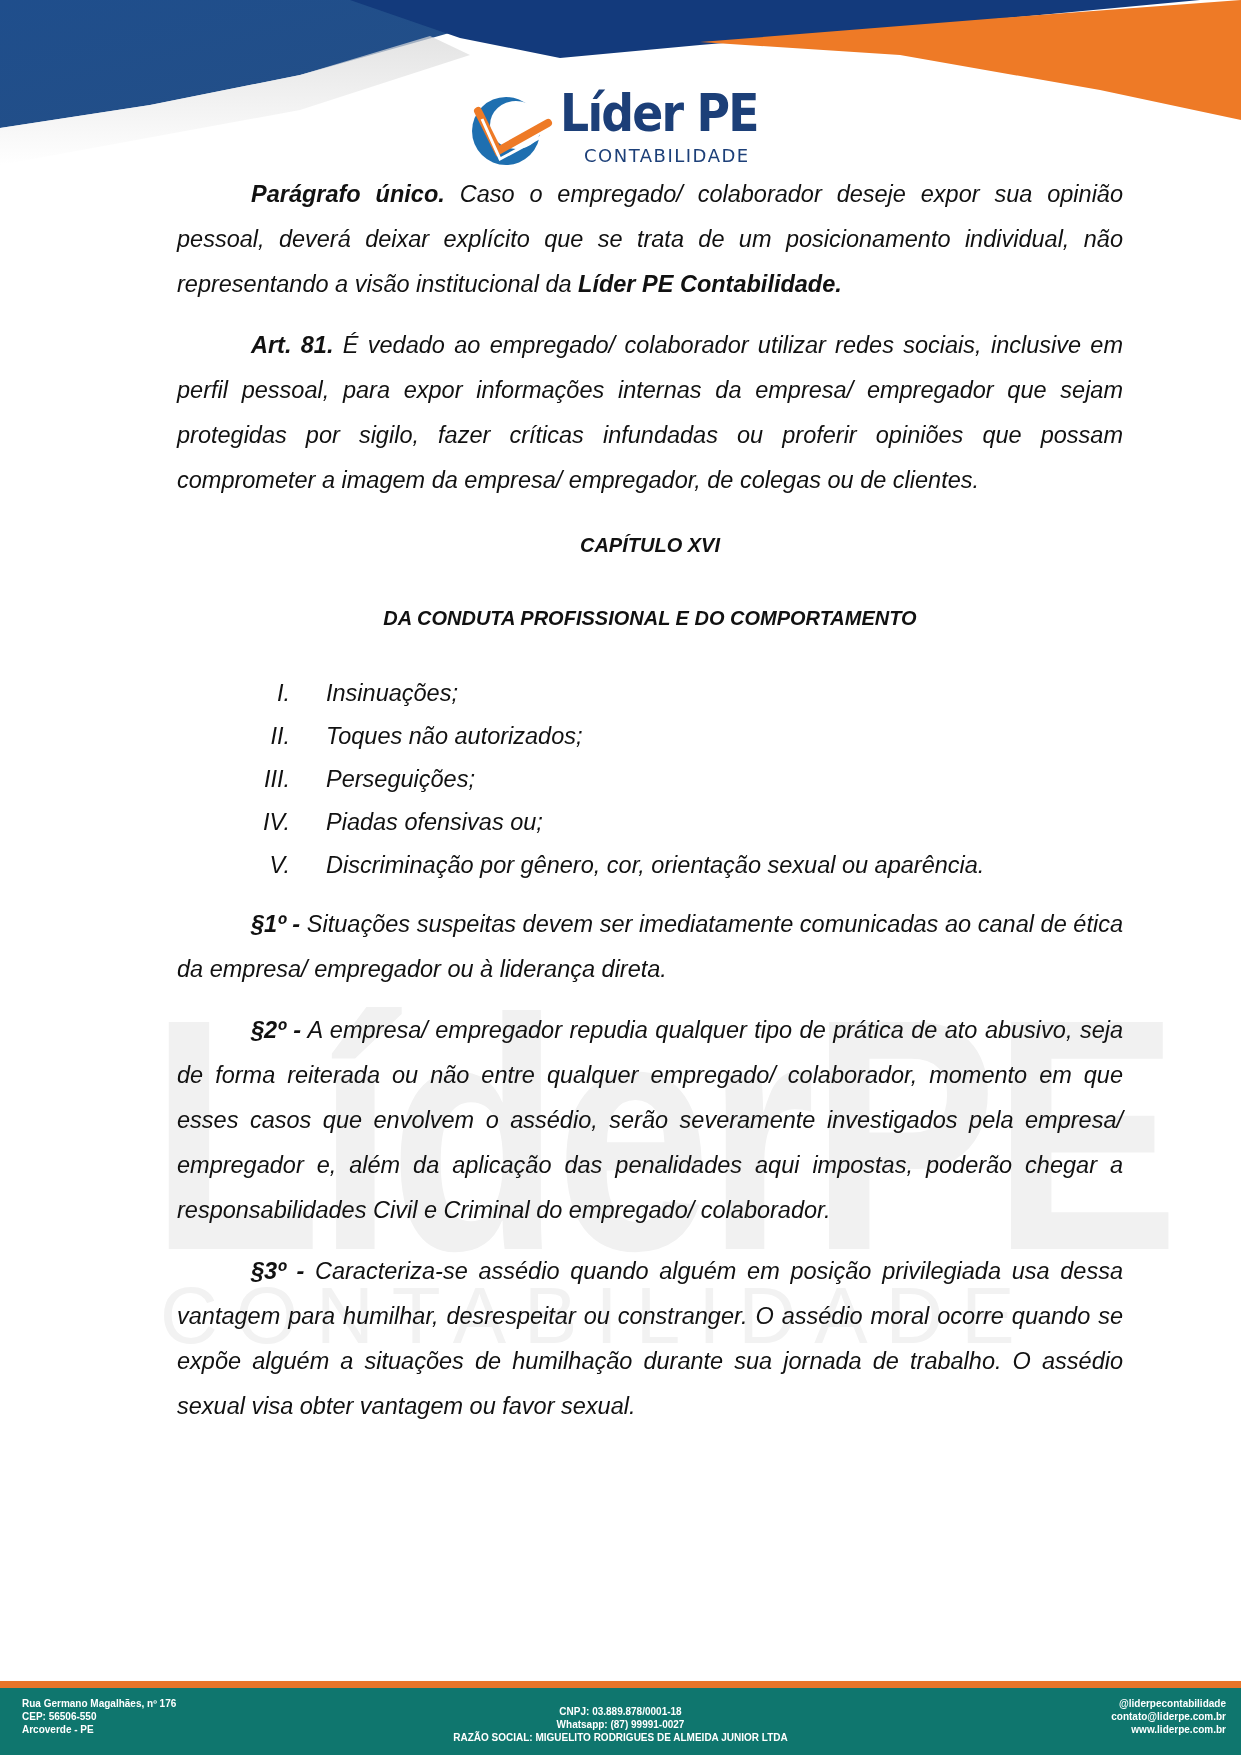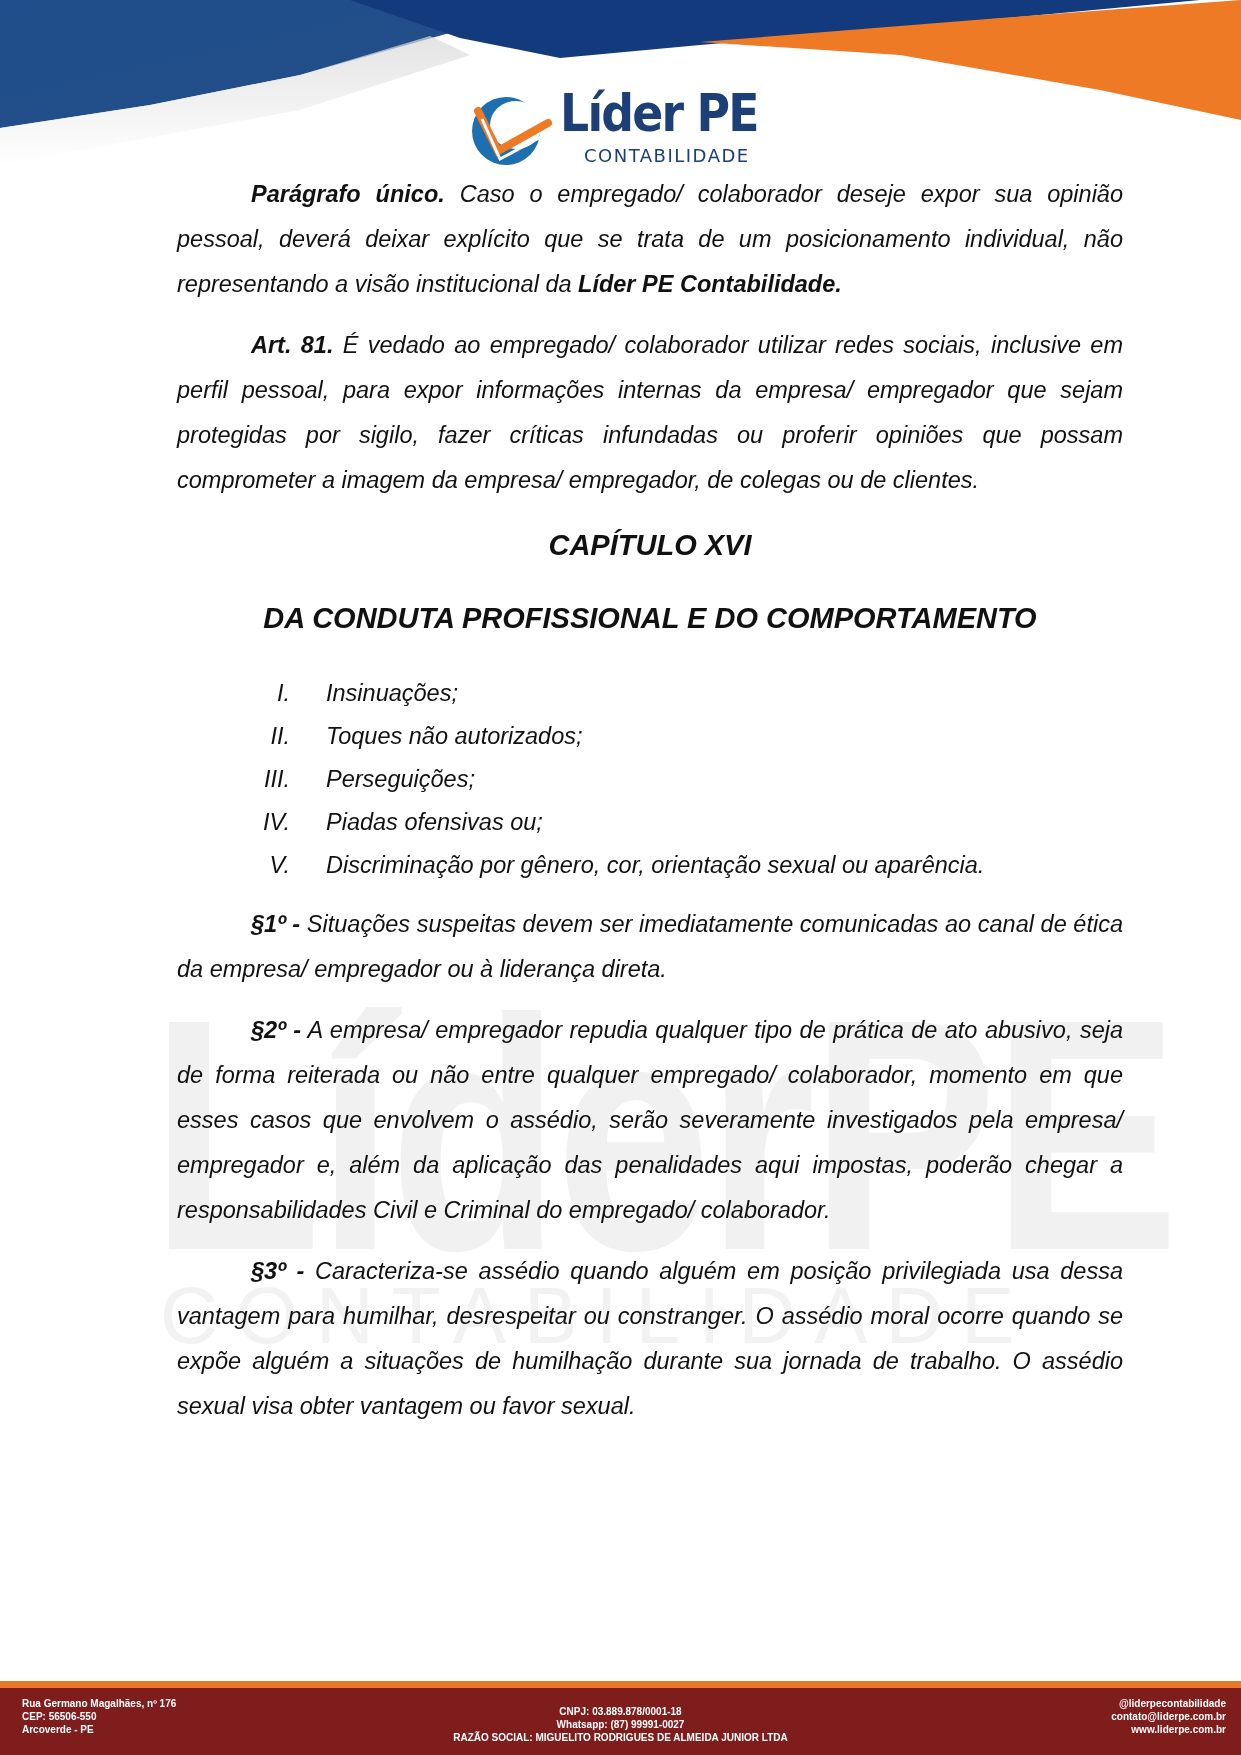--- a/index.html
+++ b/index.html
@@ -14,30 +14,30 @@
 
   
   .watermark { position: absolute; left: 0; top: 0; width: 1241px; height: 1755px; pointer-events: none; }
   .wm-text { position: absolute; left: 150px; top: 985px; font-size: 330px; font-weight: bold; color: #f1f1f1; letter-spacing: -6px; line-height: 300px; transform: scaleX(0.85); transform-origin: left top; }
   .wm-sub { position: absolute; left: 160px; top: 1270px; font-size: 80px; color: #f2f2f2; letter-spacing: 18px; }
 
   
   .content { position: absolute; left: 177px; top: 172px; width: 946px; font-size: 23.5px; line-height: 45px; font-style: italic; }
   .content p { margin: 0 0 16px 0; text-align: justify; text-indent: 74px; }
   .content b { font-weight: bold; }
-  .chapter { text-align: center; font-weight: bold; font-size: 29px; margin: 0; }
+  .chapter { text-align: center; font-weight: bold; font-size: 20px; margin: 0; }
   .chapter.c1 { margin-top: 20px; margin-bottom: 14px; }
   .chapter.c2 { margin-bottom: 30px; margin-top: 28px; }
   .list { margin: 6px 0 16px 0; padding: 0; list-style: none; }
   .list li { display: flex; height: 43px; }
   .list .num { width: 113px; text-align: right; padding-right: 36px; box-sizing: content-box; }
 
   
   .footer-stripe { position: absolute; left: 0; top: 1681px; width: 1241px; height: 7px; background: #e8752a; }
-  .footer { position: absolute; left: 0; top: 1688px; width: 1241px; height: 67px; background: #7f1d1d; color: #ffffff; font-size: 10px; font-weight: bold; line-height: 13px; }
+  .footer { position: absolute; left: 0; top: 1688px; width: 1241px; height: 67px; background: #0f766e; color: #ffffff; font-size: 10px; font-weight: bold; line-height: 13px; }
   .f-left { position: absolute; left: 22px; top: 9px; }
   .f-center { position: absolute; left: 0; width: 1241px; top: 9px; text-align: center; margin-top: 8px; }
   .f-right { position: absolute; right: 15px; top: 9px; text-align: right; }
   .f-line { display: block; }
 </style>
 </head>
 <body>
 
 <svg class="header-bg" viewBox="0 0 1241 170" preserveAspectRatio="none">
   <defs>

